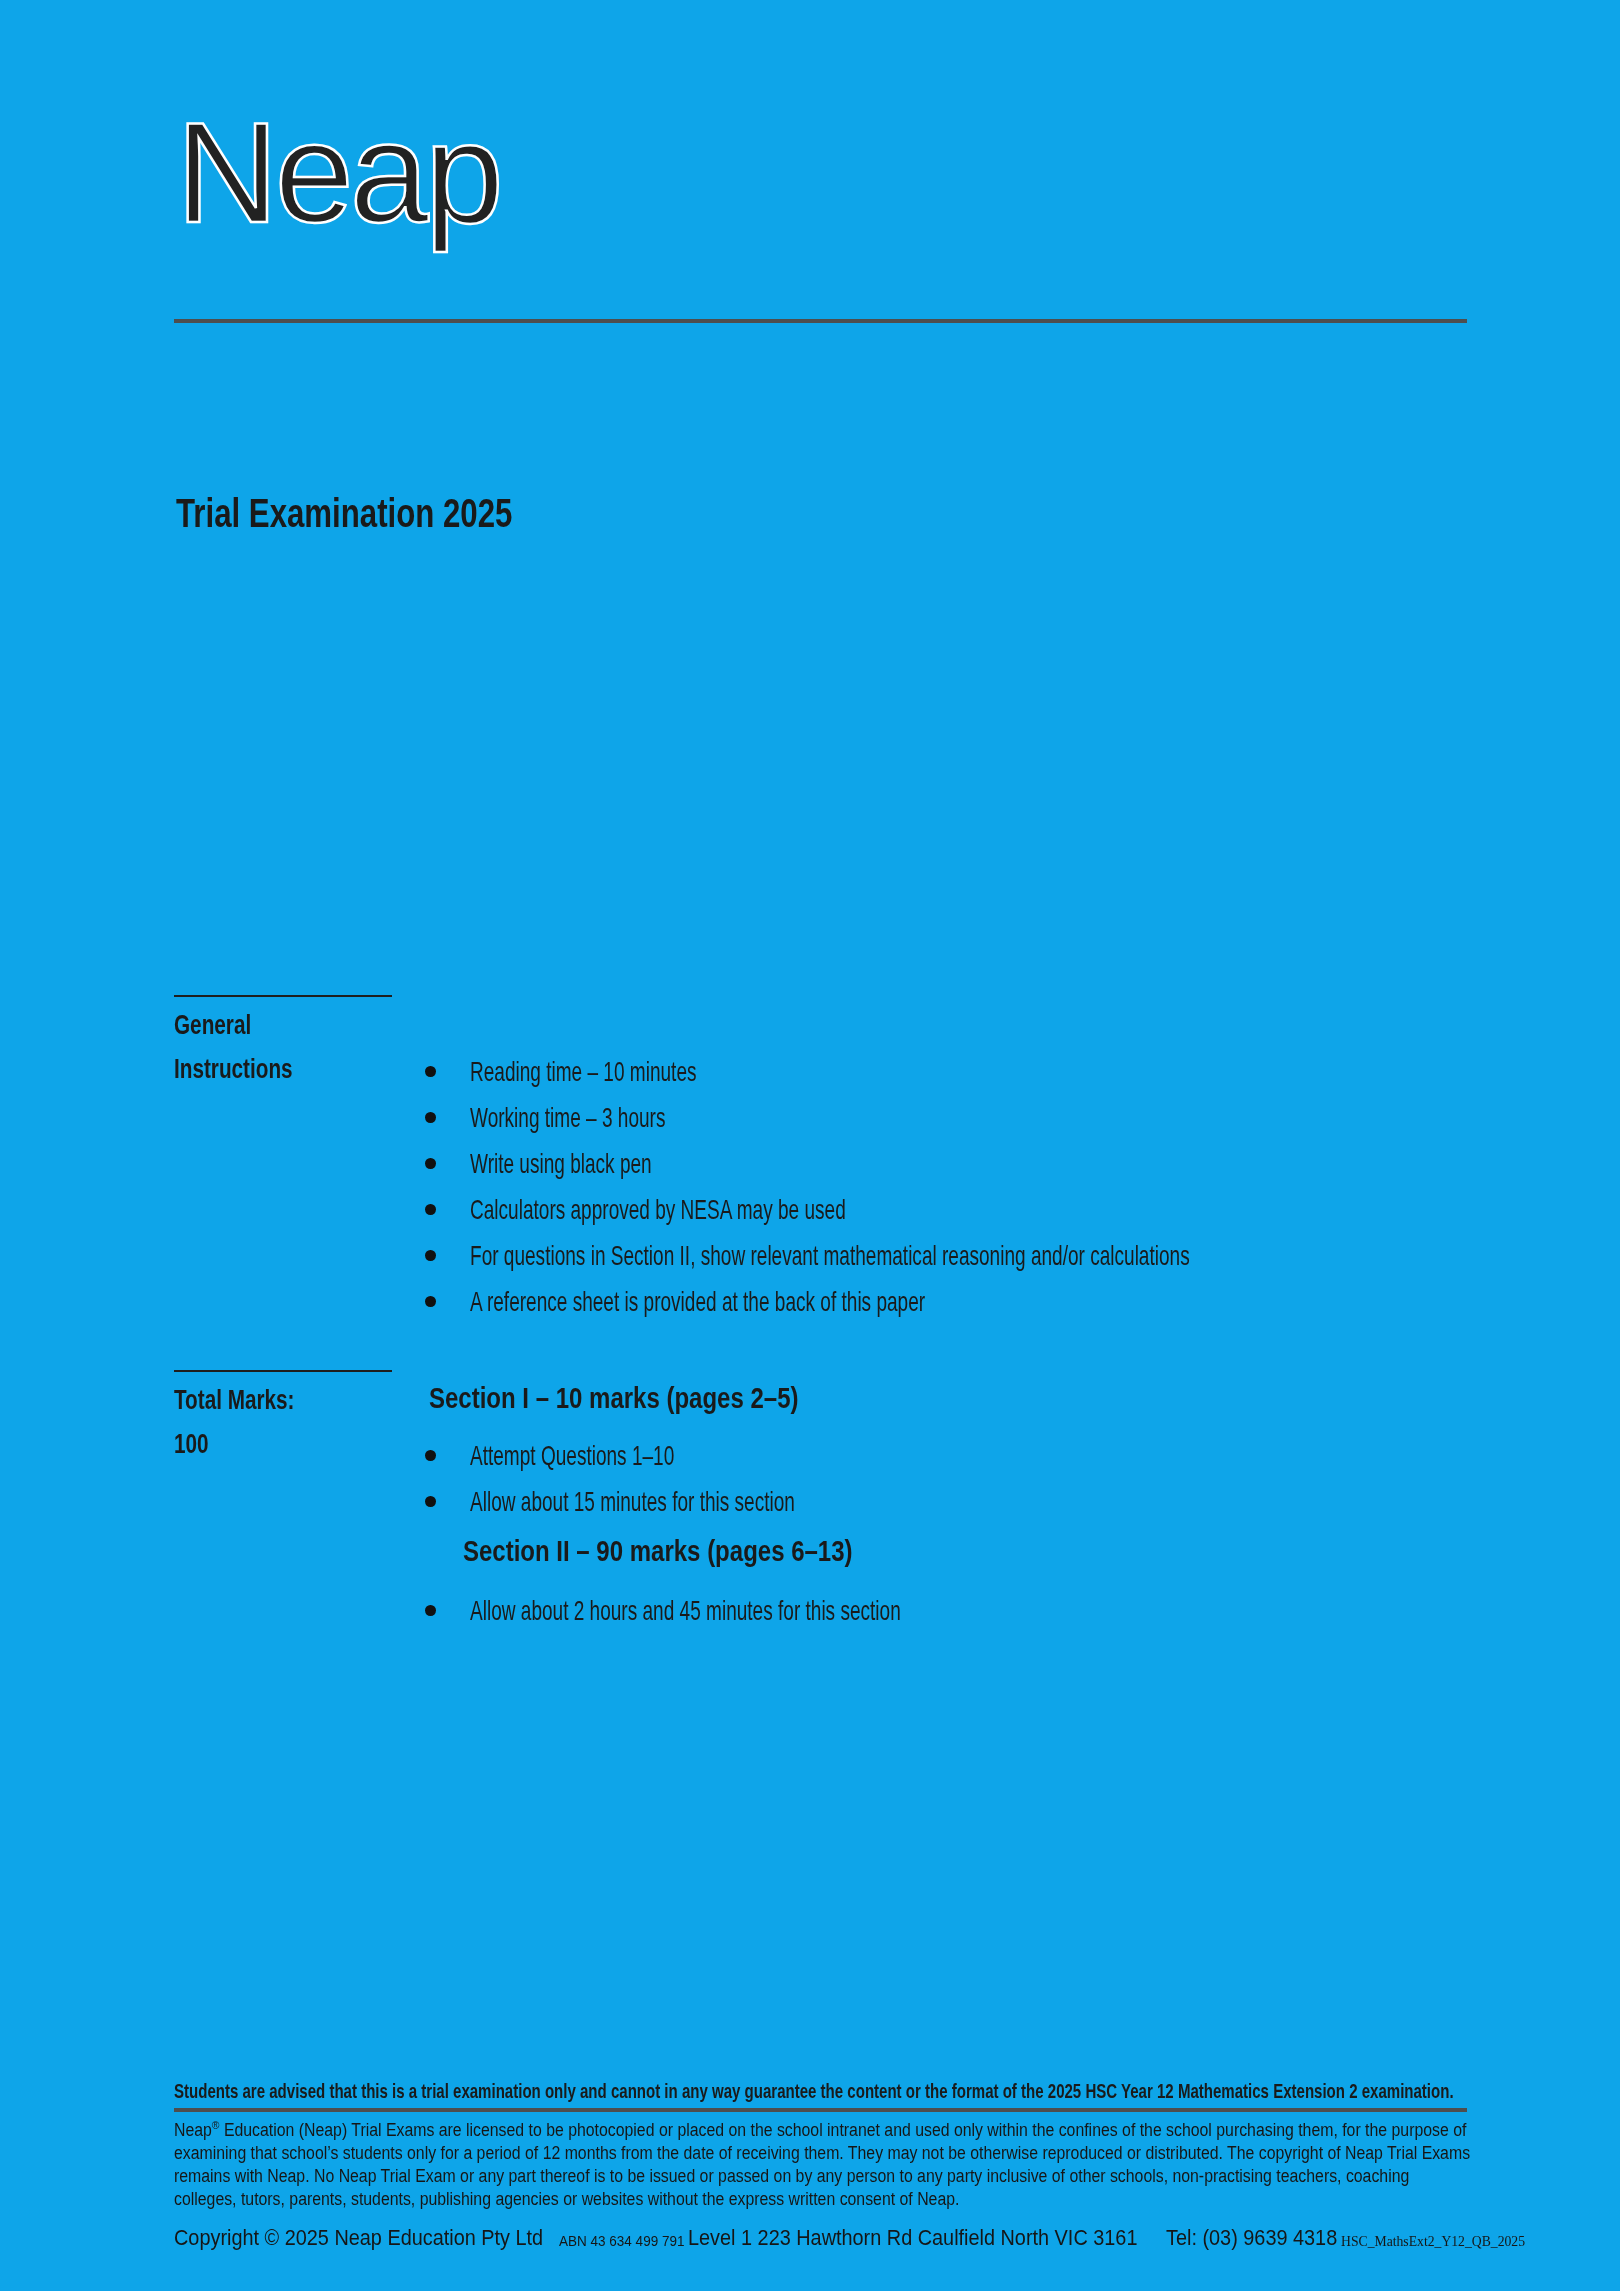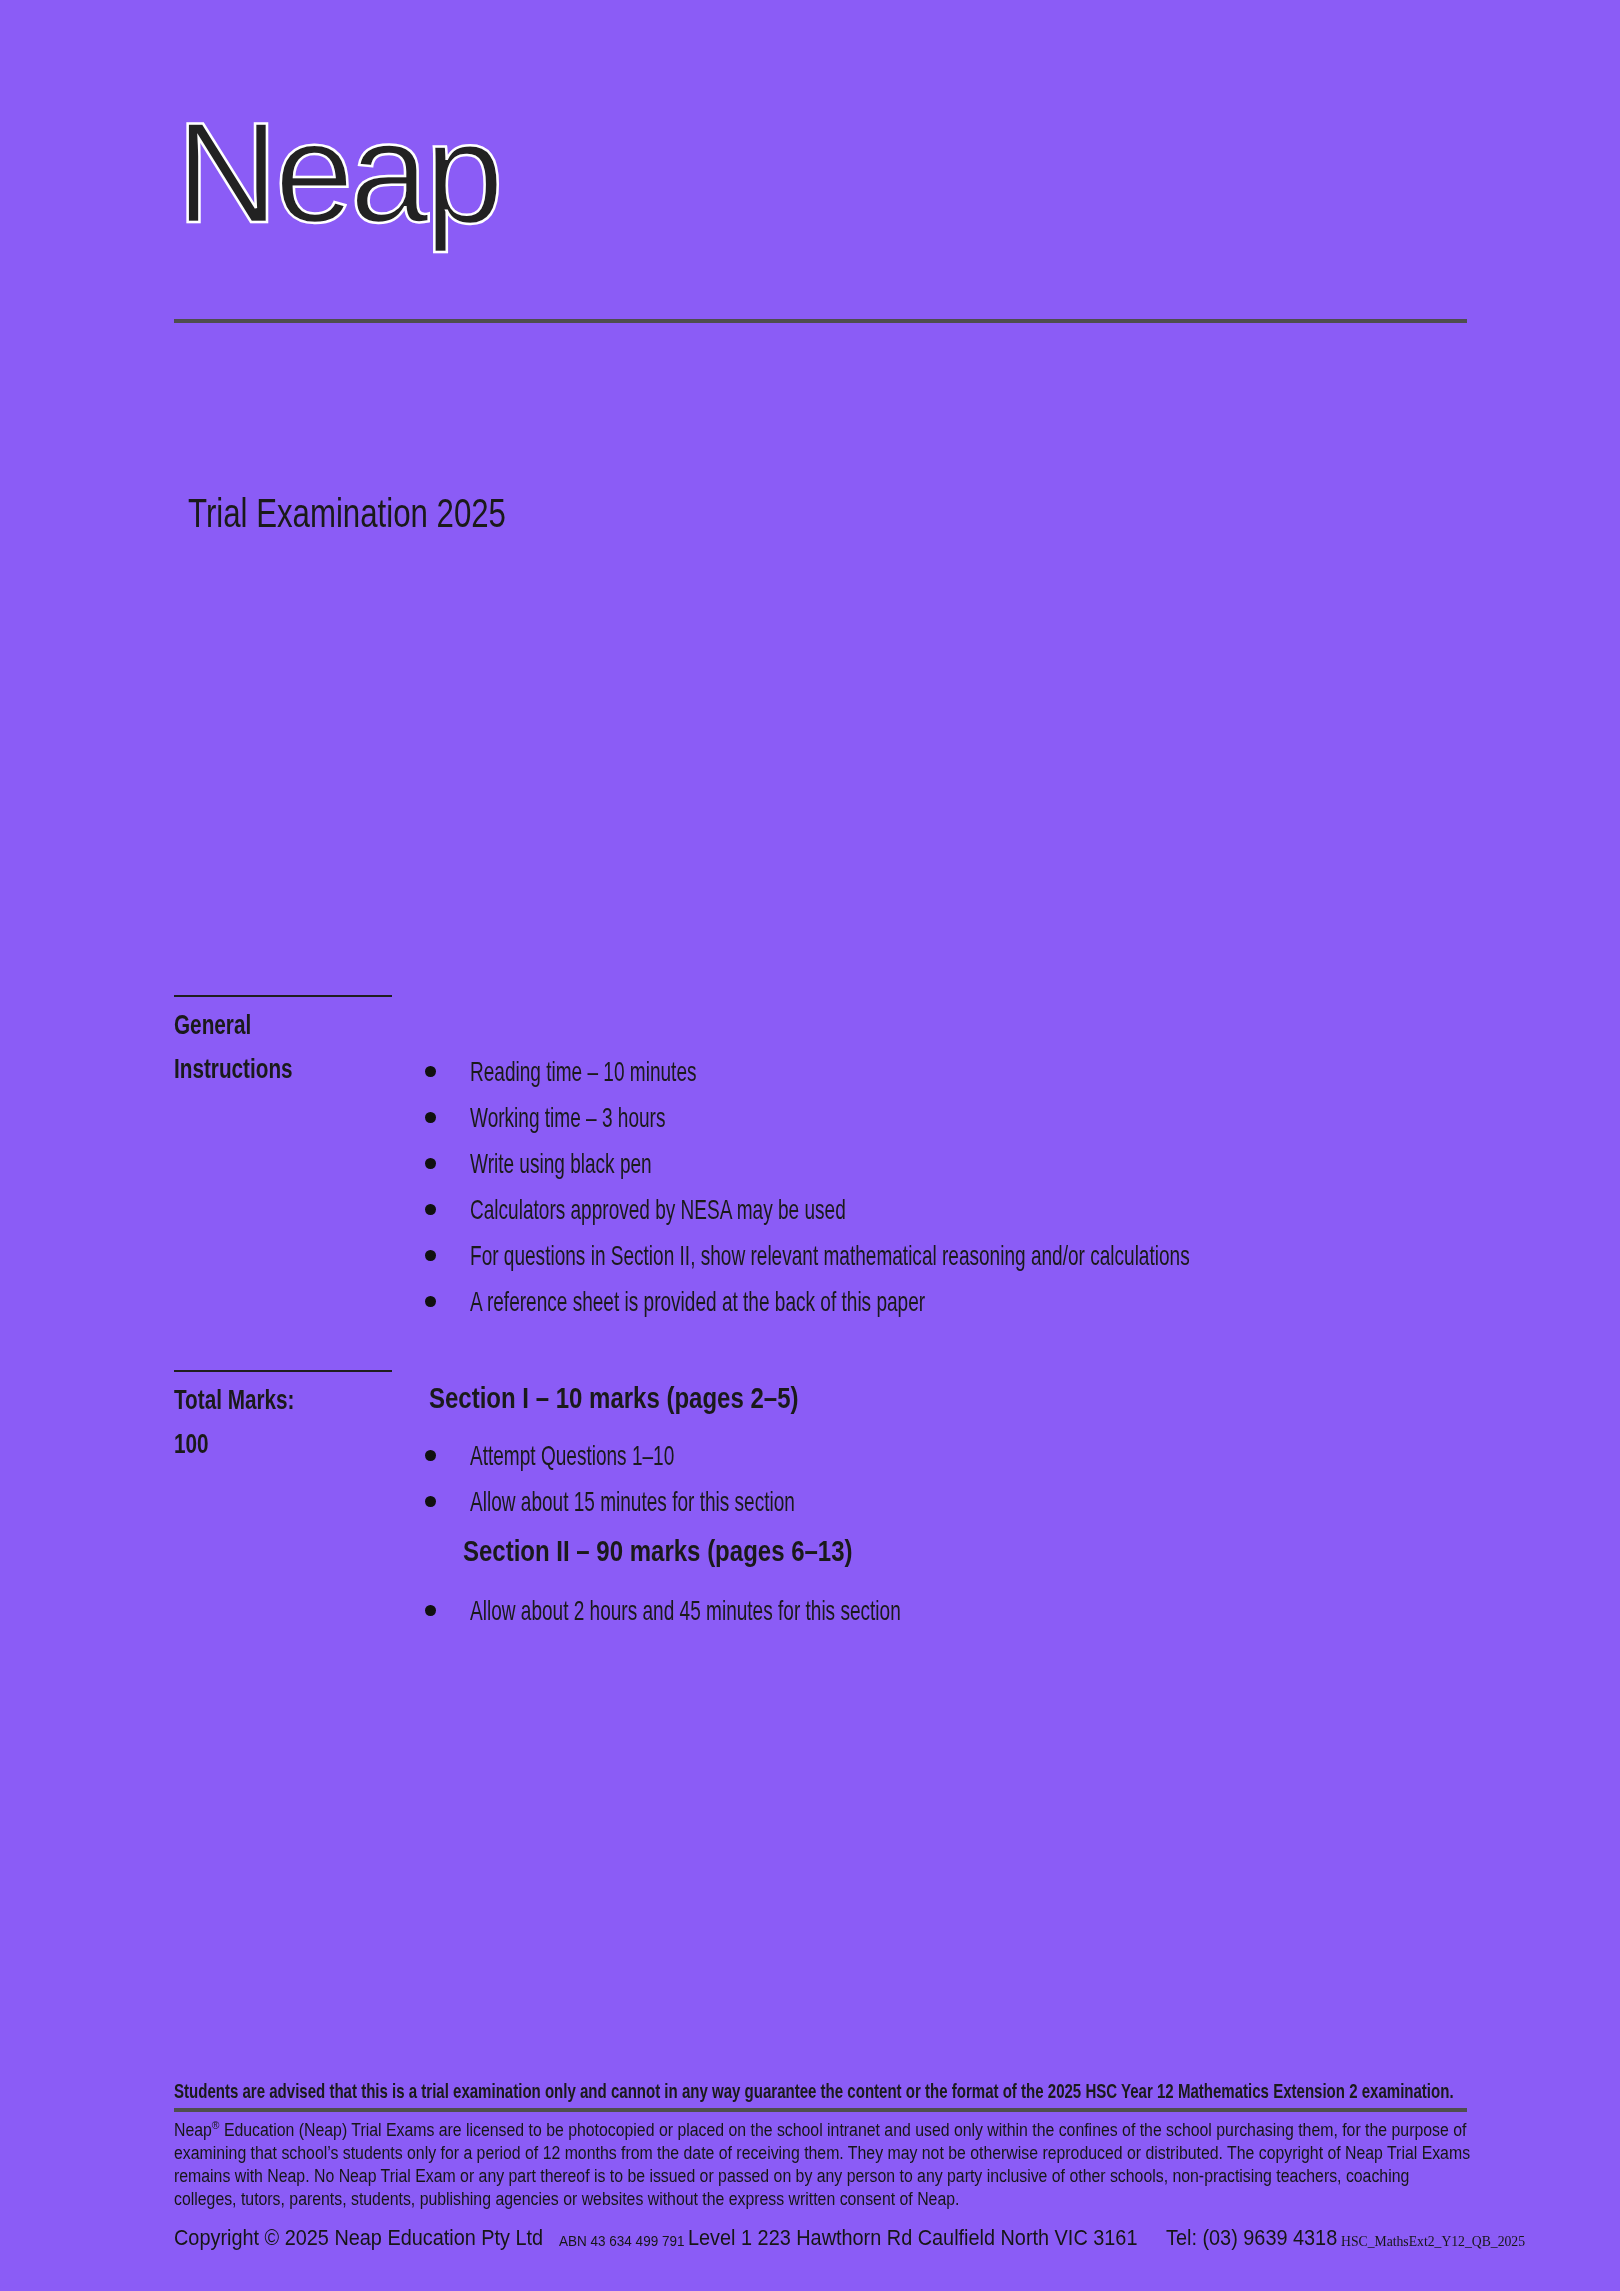--- a/index.html
+++ b/index.html
@@ -1,19 +1,19 @@
 <!DOCTYPE html>
 <html><head>
 <meta charset="utf-8">
 <style>
   html,body{margin:0;padding:0;background:#888;}
   .page{
     position:relative;
     width:1620px;height:2292px;
-    background:#8b5cf6;
+    background:#0ea5e9;
     margin:0 auto;
     overflow:hidden;
     font-family:"Liberation Sans",sans-serif;
     color:#1a1a1a;
   }
   
   .cx{display:inline-block;transform-origin:0 50%;white-space:nowrap;}
   .sx80{transform:scaleX(0.80);}
   .sx78{transform:scaleX(0.78);}
   .sx74{transform:scaleX(0.74);}
@@ -23,21 +23,21 @@
   .logo{
     position:absolute;left:176px;top:102px;
     font-size:142px;line-height:1;font-weight:400;
     letter-spacing:-3.9px;color:#222;
     -webkit-text-stroke:2.5px #ffffff; 
   }
   .rule{position:absolute;left:174px;width:1293px;height:3.9px;background:#4e4e4e;}
   .rule-top{top:319px;}
   .rule-bottom{top:2108px;}
 
-  .series{position:absolute;left:188px;top:493px;font-size:40px;font-weight:400;line-height:1;}
+  .series{position:absolute;left:176px;top:493px;font-size:40px;font-weight:700;line-height:1;}
   .title{position:absolute;left:173px;top:600px;font-size:78px;font-weight:700;line-height:1;}
 
   .side-label{
     position:absolute;left:174px;width:218px;
     border-top:2.9px solid #1f1f1f;padding-top:5.9px;
     font-size:28px;font-weight:700;line-height:44px;
   }
   .side-label .cx{display:block;transform-origin:0 50%;}
   .gi-label{top:995px;}
   .tm-label{top:1370px;}

